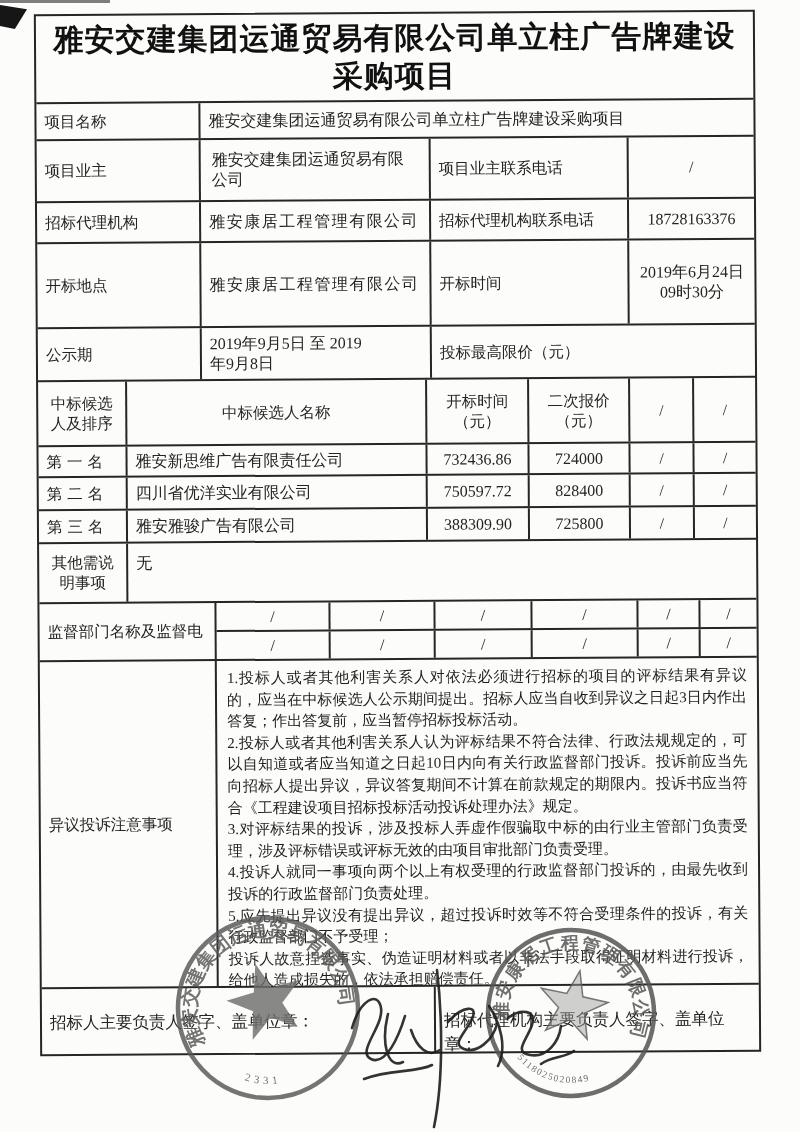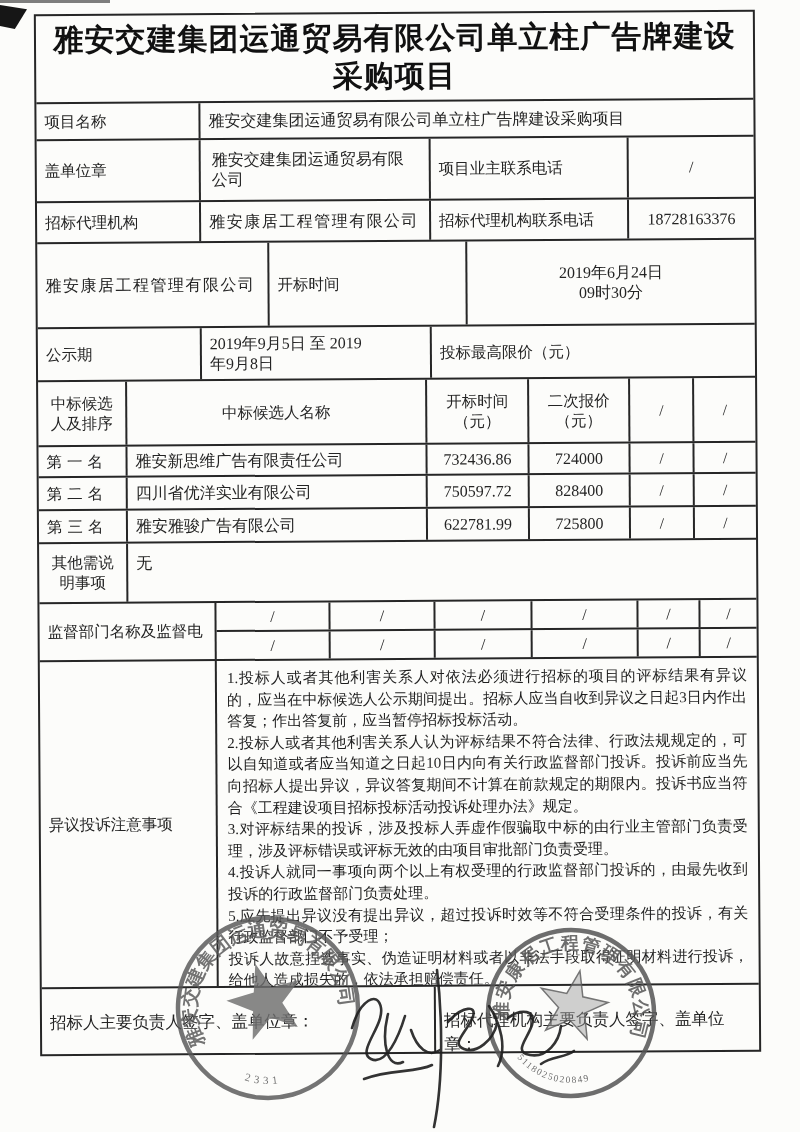--- a/index.html
+++ b/index.html
@@ -89,34 +89,35 @@
     <div class="row title-row">
       <div class="cell title-cell">雅安交建集团运通贸易有限公司单立柱广告牌建设采购项目</div>
     </div>
 
     <div class="row h37">
       <div class="cell w162">项目名称</div>
       <div class="cell grow val">雅安交建集团运通贸易有限公司单立柱广告牌建设采购项目</div>
     </div>
 
     <div class="row h62">
-      <div class="cell w162">盖单位章</div>
+      <div class="cell w162">项目业主</div>
       <div class="cell w230 val" style="padding:2px 11px;">雅安交建集团运通贸易有限公司</div>
       <div class="cell w198">项目业主联系电话</div>
       <div class="cell grow ctr val">/</div>
     </div>
 
     <div class="row h41">
       <div class="cell w162">招标代理机构</div>
       <div class="cell w230 val" style="letter-spacing:1.5px;">雅安康居工程管理有限公司</div>
       <div class="cell w198">招标代理机构联系电话</div>
       <div class="cell grow ctr val">18728163376</div>
     </div>
 
     <div class="row h85">
+      <div class="cell w162">开标地点</div>
       <div class="cell w230 val" style="letter-spacing:1.5px;">雅安康居工程管理有限公司</div>
       <div class="cell w198">开标时间</div>
       <div class="cell grow ctr val prewrap">2019年6月24日
 09时30分</div>
     </div>
 
     <div class="row h53">
       <div class="cell w162">公示期</div>
       <div class="cell w230 val prewrap">2019年9月5日 至 2019
 年9月8日</div>
@@ -148,21 +149,21 @@
       <div class="cell w300 val">四川省优洋实业有限公司</div>
       <div class="cell w102 ctr val">750597.72</div>
       <div class="cell w101 ctr val">828400</div>
       <div class="cell w64 ctr">/</div>
       <div class="cell grow ctr">/</div>
     </div>
 
     <div class="row h33">
       <div class="cell w87 rank">第三名</div>
       <div class="cell w300 val">雅安雅骏广告有限公司</div>
-      <div class="cell w102 ctr val">622781.99</div>
+      <div class="cell w102 ctr val">388309.90</div>
       <div class="cell w101 ctr val">725800</div>
       <div class="cell w64 ctr">/</div>
       <div class="cell grow ctr">/</div>
     </div>
 
     <div class="row h60">
       <div class="cell w87 ctr">其他需说明事项</div>
       <div class="cell grow val" style="align-items:flex-start;padding-top:10px;">无</div>
     </div>
 

